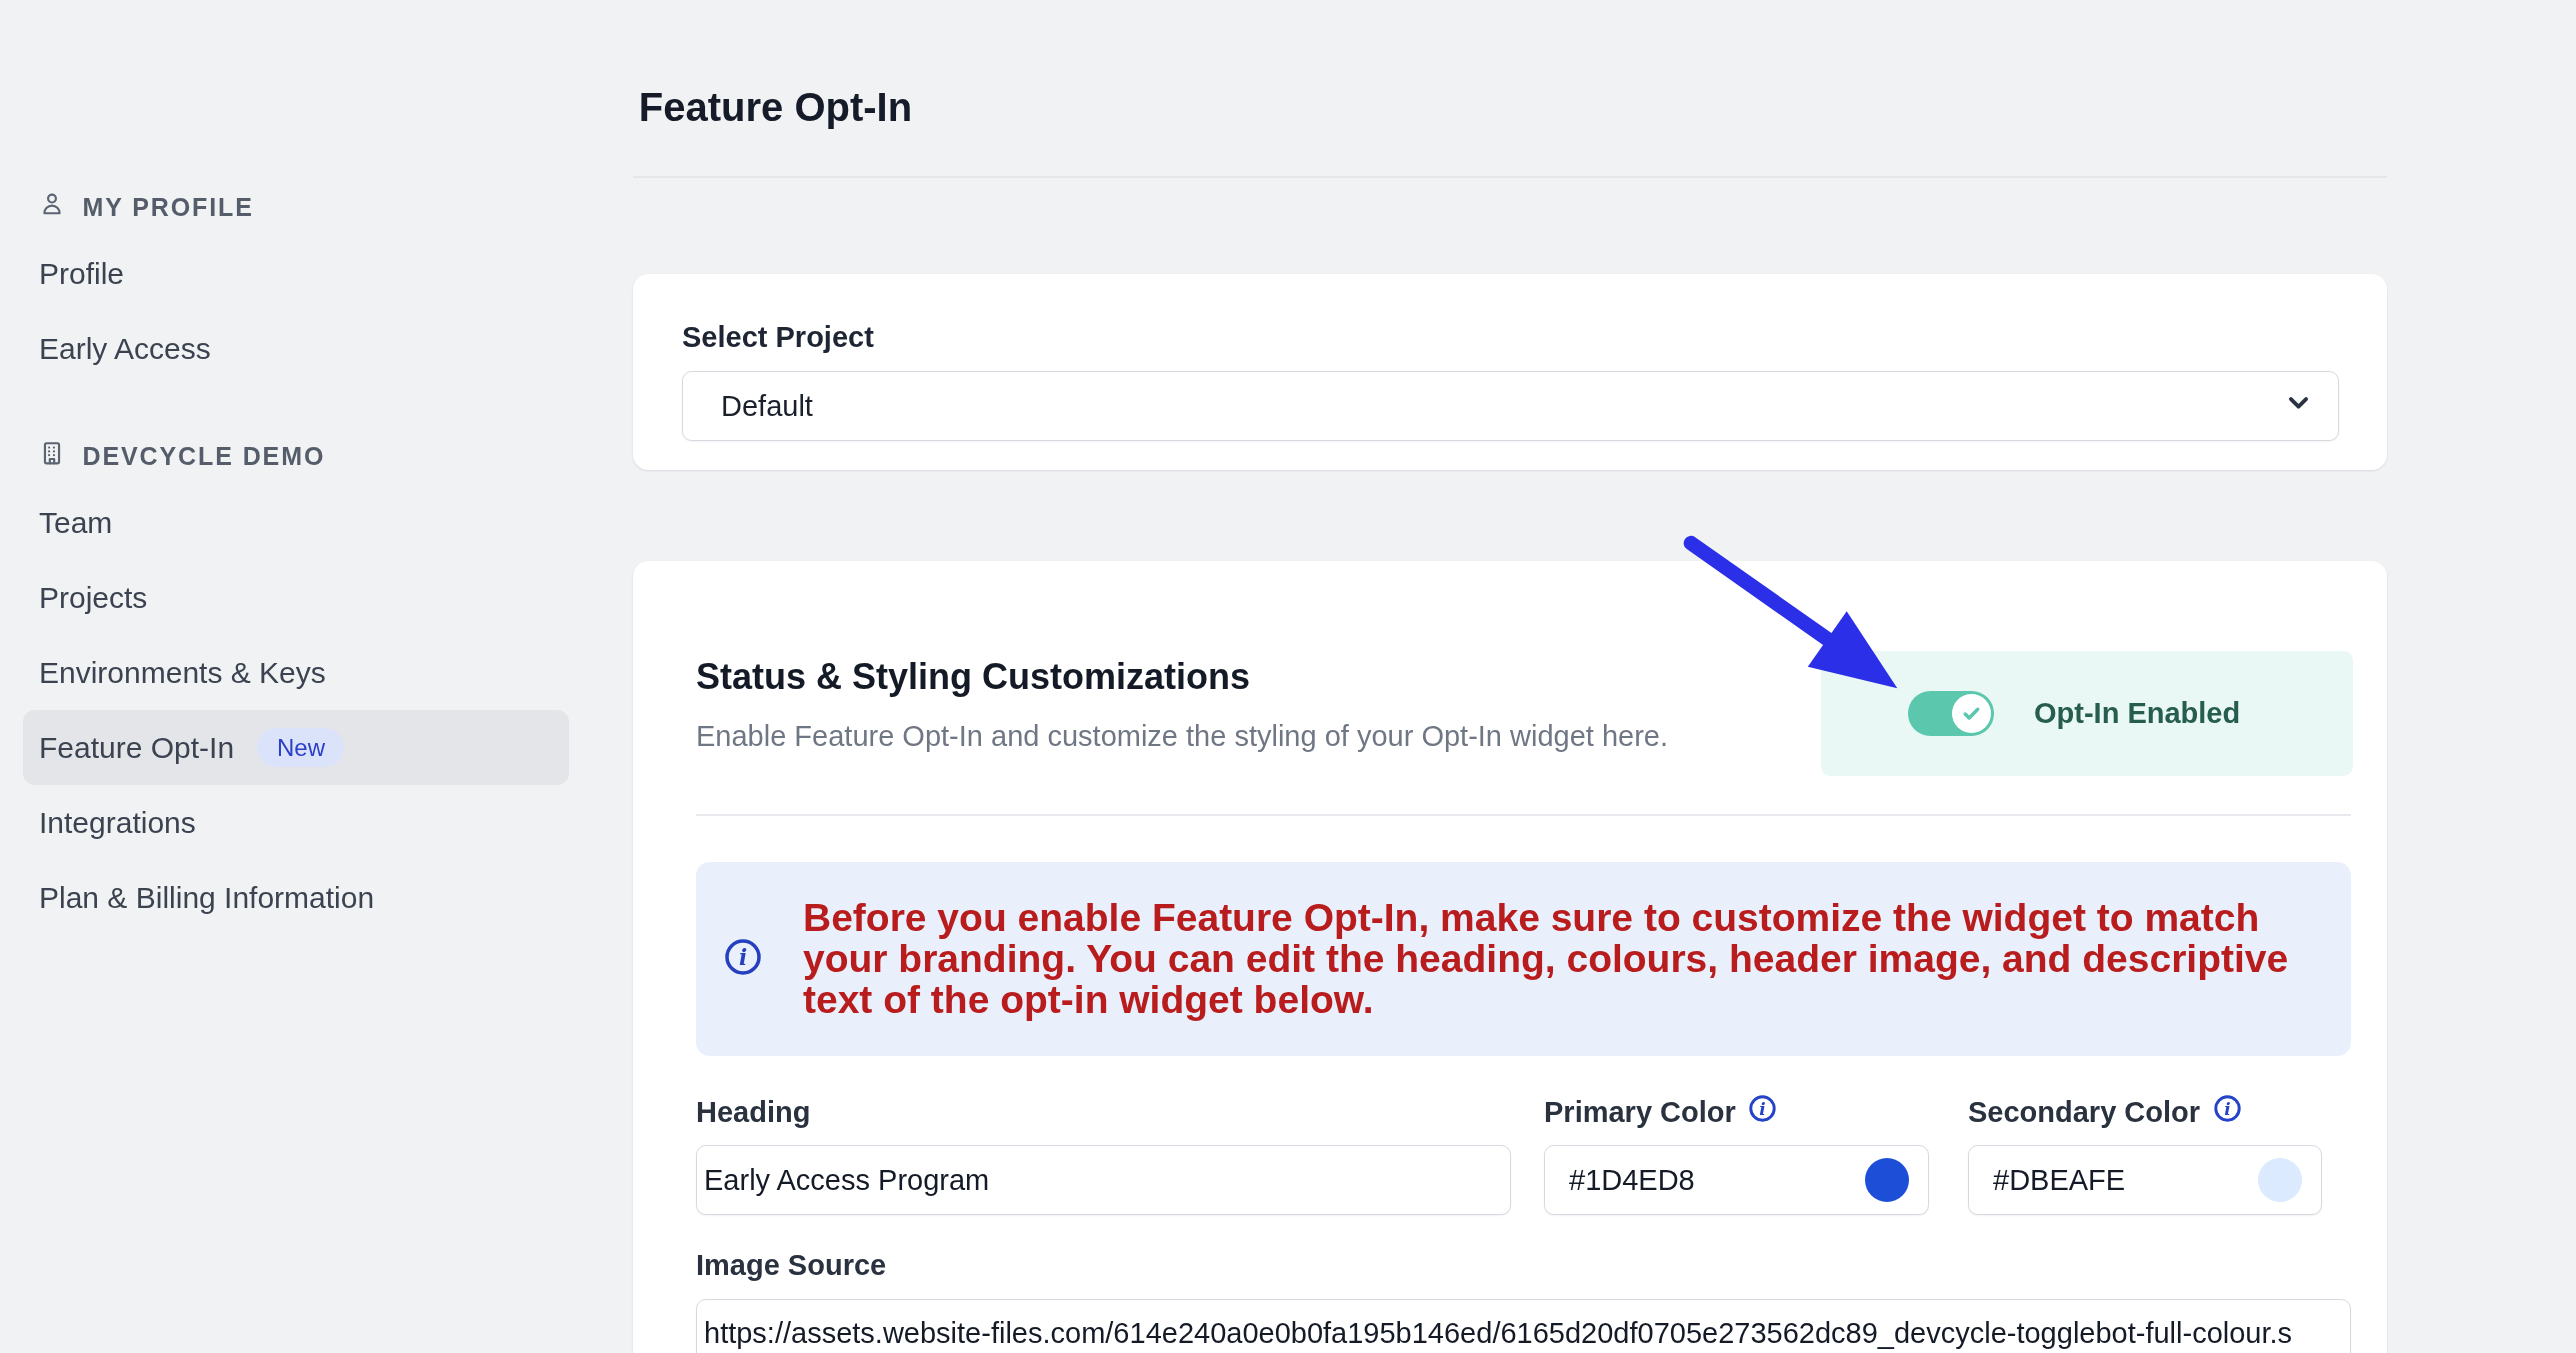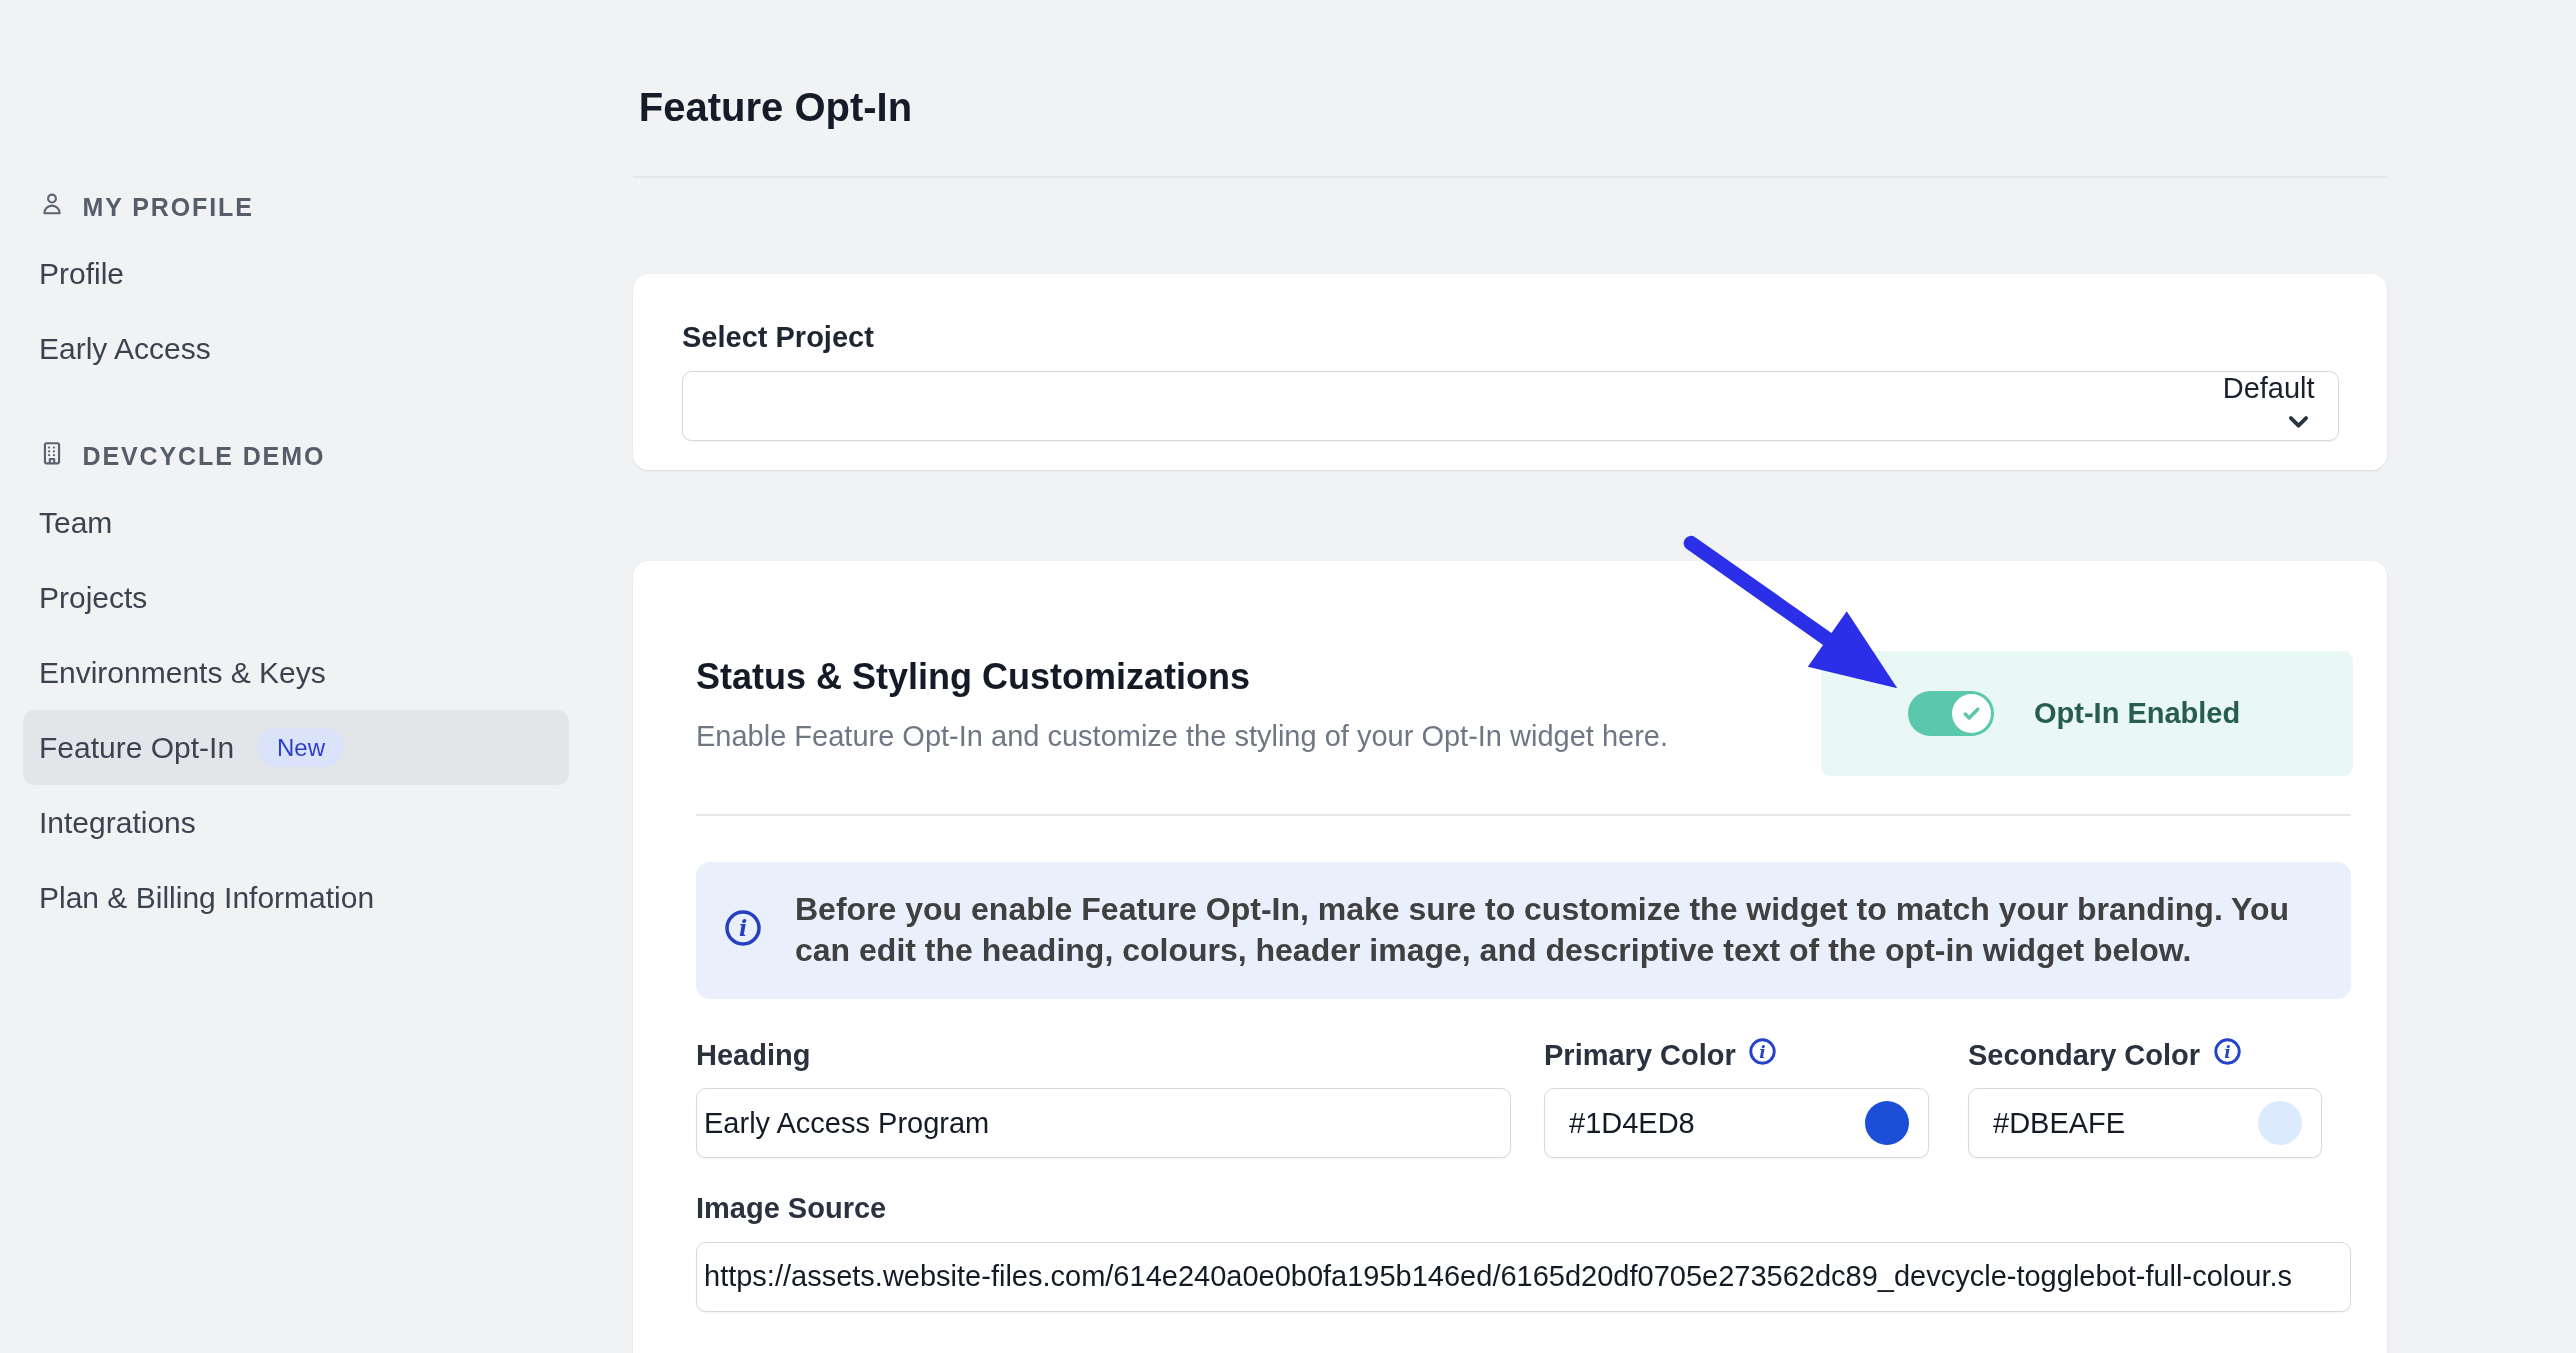--- a/index.html
+++ b/index.html
@@ -31,24 +31,23 @@
   .page-title{margin:84px 0 0 5.8px;font-size:40px;font-weight:700;color:#151B28;line-height:46px;}
   .title-divider{height:1.9px;background:#E4E6EA;margin-top:46px;}
   .card{
     background:#FFFFFF;border-radius:15.6px;
     box-shadow:0 1px 2.9px rgba(16,24,40,0.07), 0 1px 1.9px rgba(16,24,40,0.04);
   }
   .card1{margin-top:96px;padding:46px 48px 29px 49px;}
   .field-label{font-size:29px;font-weight:600;color:#1E2633;line-height:35px;}
   .select{
     margin-top:16.6px;height:68px;border:1.9px solid #D6D9DF;border-radius:9.7px;
-    display:flex;align-items:flex-end;padding:0 23.4px 0 38px;
+    display:flex;align-items:center;padding:0 23.4px 0 38px;
     font-size:29px;color:#1A202C;background:#fff;cursor:pointer;
     box-shadow:0 1px 1.9px rgba(16,24,40,0.05);
-    flex-direction:column;
   }
   .select .chev{margin-left:auto;}
   
   .card2{margin-top:91px;padding:90px 36px 78px 63px;position:relative;height:740px;}
   .mint-panel{
     position:absolute;top:90px;right:34px;width:532px;height:125px;
     background:#E9F8F4;border-radius:9.7px;display:flex;align-items:center;
     padding-left:87px;gap:40px;box-sizing:border-box;
   }
   .toggle{width:86px;height:45px;border-radius:22.4px;background:#5BC7AD;position:relative;flex:0 0 auto;cursor:pointer;}
@@ -57,21 +56,21 @@
     background:#fff;display:flex;align-items:center;justify-content:center;
   }
   .toggle-label{font-size:29px;font-weight:600;color:#275D4F;}
   .card2 h2{margin:3.9px 0 0 0;font-size:36px;font-weight:700;color:#141B27;line-height:43px;}
   .subtitle{margin-top:20.4px;font-size:29px;color:#707784;line-height:35px;max-width:1120px;}
   .divider2{margin-top:60px;height:1.9px;background:#E7E9ED;}
   .alert{
     margin-top:46px;min-height:129px;background:#E9F0FC;border-radius:13.6px;
     display:flex;align-items:center;gap:24px;padding:19.5px 39px 19.5px 27px;box-sizing:border-box;
   }
-  .alert p{margin:8px;font-size:32px;font-weight:600;color:#404040;line-height:41px;max-width:1504px;}
+  .alert p{margin:16px;font-size:39px;font-weight:600;color:#b91c1c;line-height:41px;max-width:1504px;}
   .fields-row{margin-top:40px;display:flex;}
   .fgroup{display:flex;flex-direction:column;}
   .fg-heading{width:815px;margin-right:33px;}
   .fg-primary{width:385px;margin-right:39px;}
   .fg-secondary{width:354px;}
   .label-row{display:flex;align-items:center;gap:12.7px;height:33px;
     font-size:29px;font-weight:600;color:#2A3240;}
   .tinput{
     margin-top:16.6px;height:70px;border:1.9px solid #D6D9DF;border-radius:9.7px;
     display:flex;align-items:center;padding:0 19.5px 0 24px;

